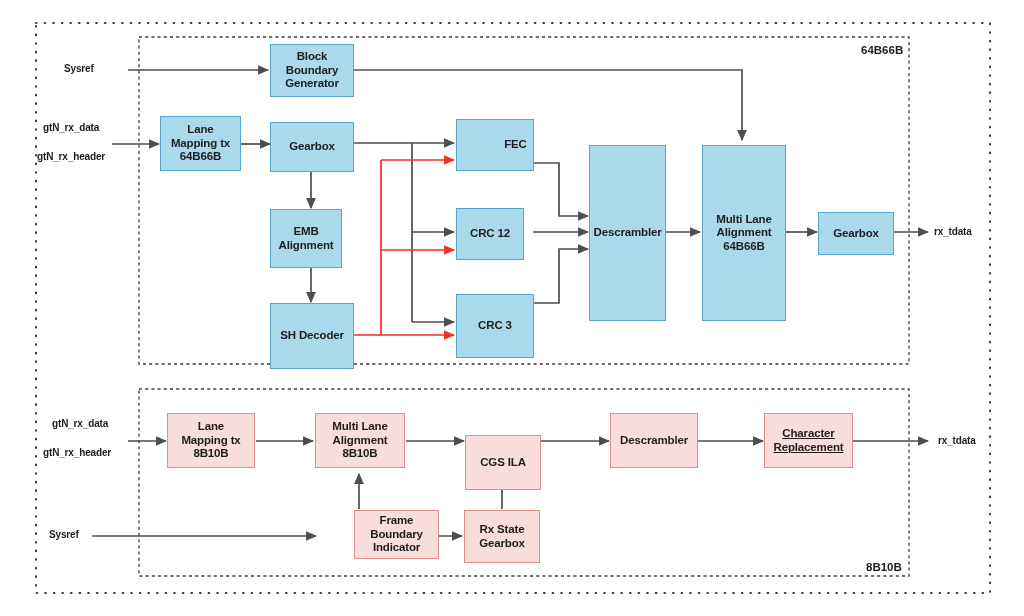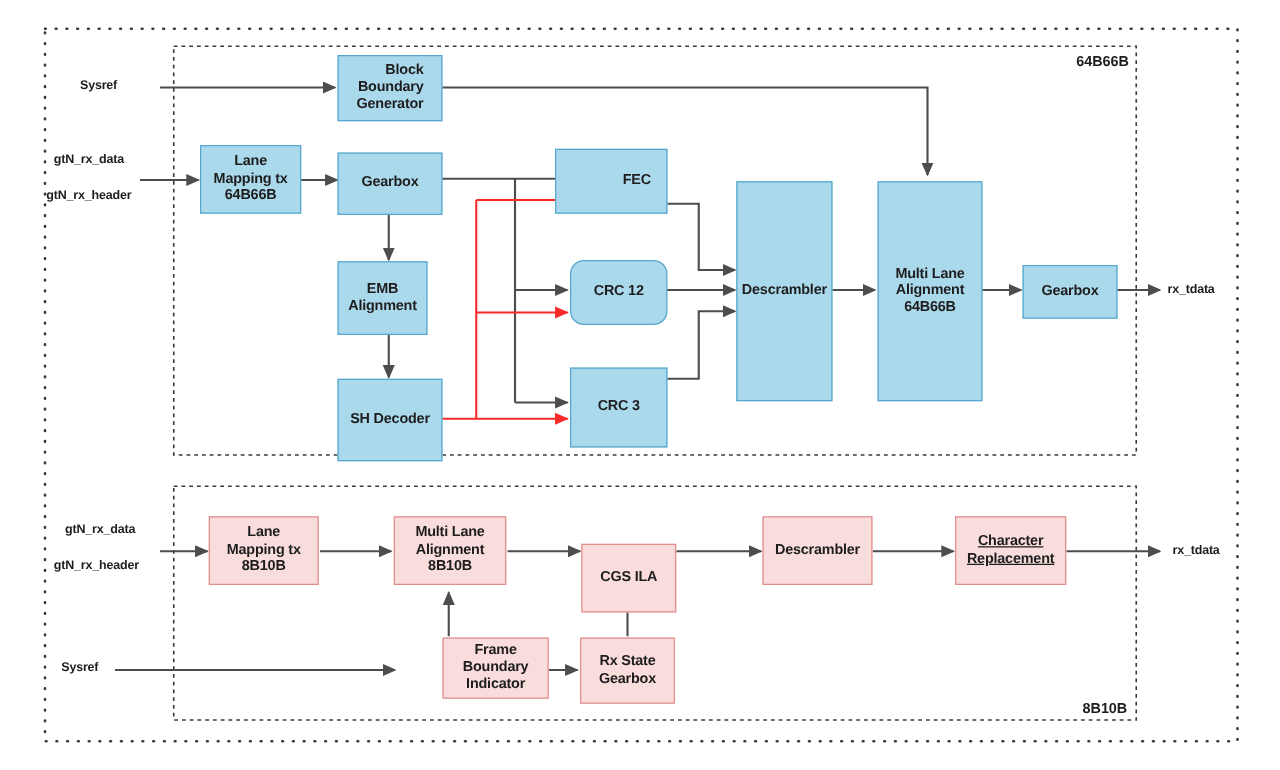--- a/index.html
+++ b/index.html
@@ -154,21 +154,21 @@
       <path d="M 353 335 L 381 335 L 381 160"></path>
 
       <path d="M 381 160 L 454 160" marker-end="url(#arrowRed)"></path>
 
       <path d="M 381 250 L 454 250" marker-end="url(#arrowRed)"></path>
 
       <path d="M 381 335 L 454 335" marker-end="url(#arrowRed)"></path>
     </g>
   </svg>
 
-  <div class="block blue" style="left:270px; top:44px; width:84px; height:53px;text-align:right;">
+  <div class="block blue" style="left:270px; top:44px; width:84px; height:53px;">
     <span class="blabel">Block
 Boundary
 Generator</span>
   </div>
 
   <div class="block blue" style="left:160px; top:116px; width:81px; height:55px;">
     <span class="blabel">Lane
 Mapping tx
 64B66B</span>
   </div>
@@ -179,25 +179,25 @@
 
   <div class="block blue" style="left:270px; top:209px; width:72px; height:59px;">
     <span class="blabel">EMB
 Alignment</span>
   </div>
 
   <div class="block blue" style="left:270px; top:303px; width:84px; height:66px;">
     <span class="blabel">SH Decoder</span>
   </div>
 
-  <div class="block blue" style="left:444px; top:119px; width:90px; height:52px;padding-left:41px;">
+  <div class="block blue" style="left:456px; top:119px; width:78px; height:52px;padding-left:41px;">
     <span class="blabel">FEC</span>
   </div>
 
-  <div class="block blue" style="left:456px; top:208px; width:78px; height:52px;border-radius:11px;">
+  <div class="block blue" style="left:456px; top:208px; width:68px; height:52px;">
     <span class="blabel">CRC 12</span>
   </div>
 
   <div class="block blue" style="left:456px; top:294px; width:78px; height:64px;">
     <span class="blabel">CRC 3</span>
   </div>
 
   <div class="block blue" style="left:589px; top:145px; width:77px; height:176px;">
     <span class="blabel">Descrambler</span>
   </div>

